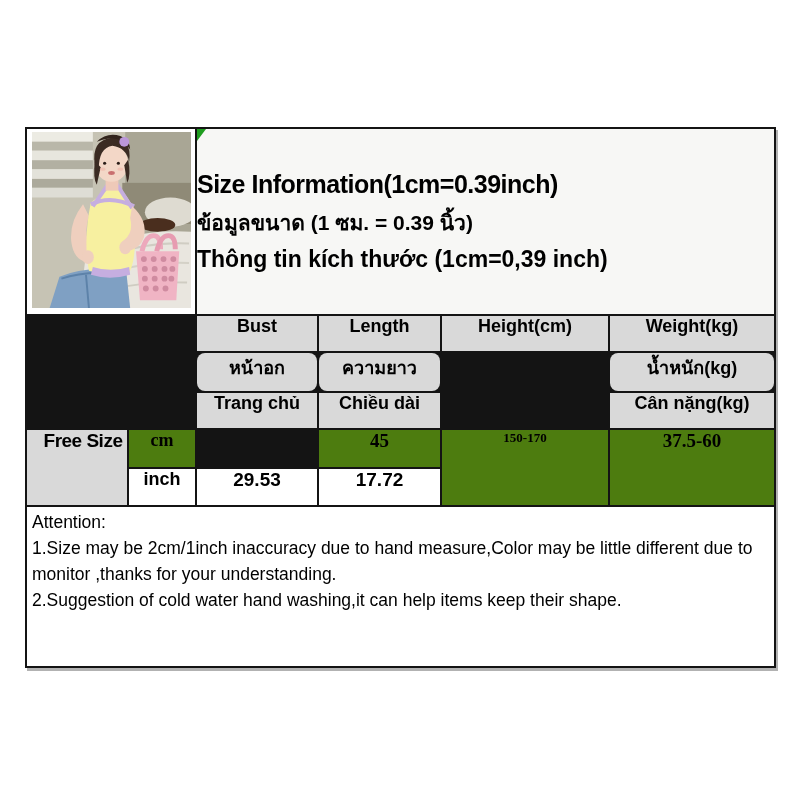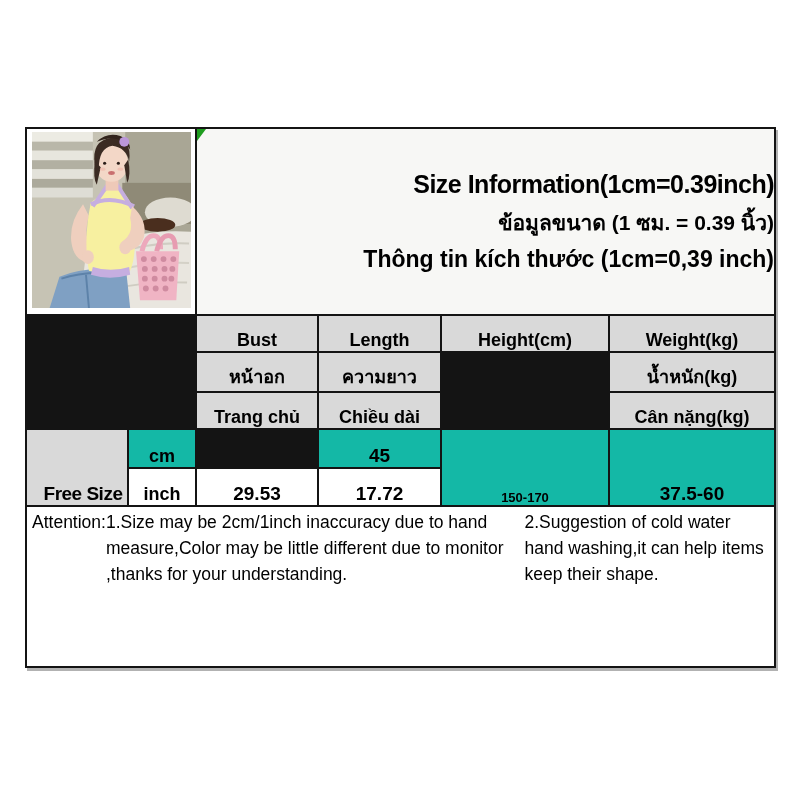--- a/index.html
+++ b/index.html
@@ -9,51 +9,51 @@
 
   .size-chart {
     position:absolute; left:25px; top:127px; width:751px; height:541px;
     background:#141414; border:2px solid #141414;
     box-shadow:2px 3px 0 rgba(0,0,0,0.30);
     display:grid;
     grid-template-columns:100px 66px 120px 121px 166px 164px;
     grid-template-rows:185px 35px 38px 35px 37px 36px 1fr;
     gap:2px;
   }
-  .cell { background:#fff; display:flex; align-items:flex-end; justify-content:center;
+  .cell { background:#fff; display:flex; align-items:flex-start; justify-content:center;
           font-weight:bold; text-align:center; }
   .gray  { background:#d9d9d9; }
-  .lgray { background:#14b8a6; }
+  .lgray { background:#4d7c0f;font-family:Liberation Serif, serif; }
 
   
   .c-photo { grid-area:1/1/2/3; background:#fff; padding:3px 4px 6px 5px; }
   .c-photo svg { width:100%; height:100%; display:block; }
 
   
   .c-title { grid-area:1/3/2/7; background:#f7f7f5; position:relative;
              flex-direction:column; justify-content:center; gap:7px; }
   .title-en { font-size:25px; letter-spacing:-0.5px; }
   .title-th { font-size:21px; }
   .title-vi { font-size:23px; }
   .corner-tri { position:absolute; top:0; left:0; width:0; height:0;
                 border-top:12px solid #1f9d1f; border-right:9px solid transparent; }
 
   .c-size { grid-area:2/1/5/3; font-size:31px; letter-spacing:0.5px; }
   .hdr { font-size:18px; }
-  .hdr-th { font-size:18px; }
+  .hdr-th { font-size:18px;border-radius:8px; }
   .hdr-vi { font-size:18px; }
 
   .c-free { grid-area:5/1/7/2; font-size:19px; letter-spacing:-0.5px;padding-left:12px; }
   .unit  { font-size:18px; }
   .val   { font-size:19px; }
   .c-height { grid-area:5/5/7/6; font-size:13px; }
   .c-weight { grid-area:5/6/7/7; font-size:19px; }
 
   .c-attn { grid-area:7/1/8/7; align-items:flex-start; justify-content:flex-start;
-            flex-direction:row; font-weight:normal; font-size:17.5px;
+            flex-direction:column; font-weight:normal; font-size:17.5px;
             line-height:26px; padding:2px 10px 0 5px; text-align:left; }
 </style>
 </head>
 <body>
 
 <div class="canvas">
   <div class="size-chart">
 
     <div class="cell c-photo">
       <svg viewBox="0 0 162 180" preserveAspectRatio="none">

